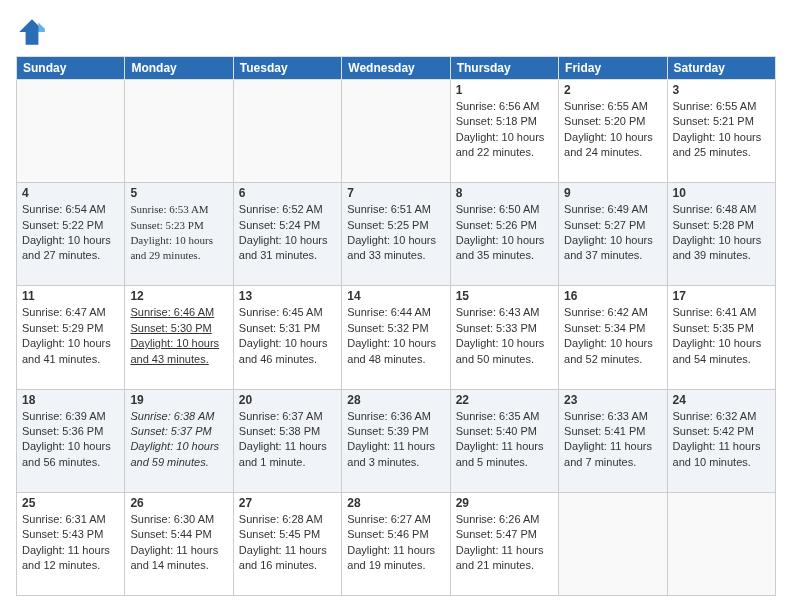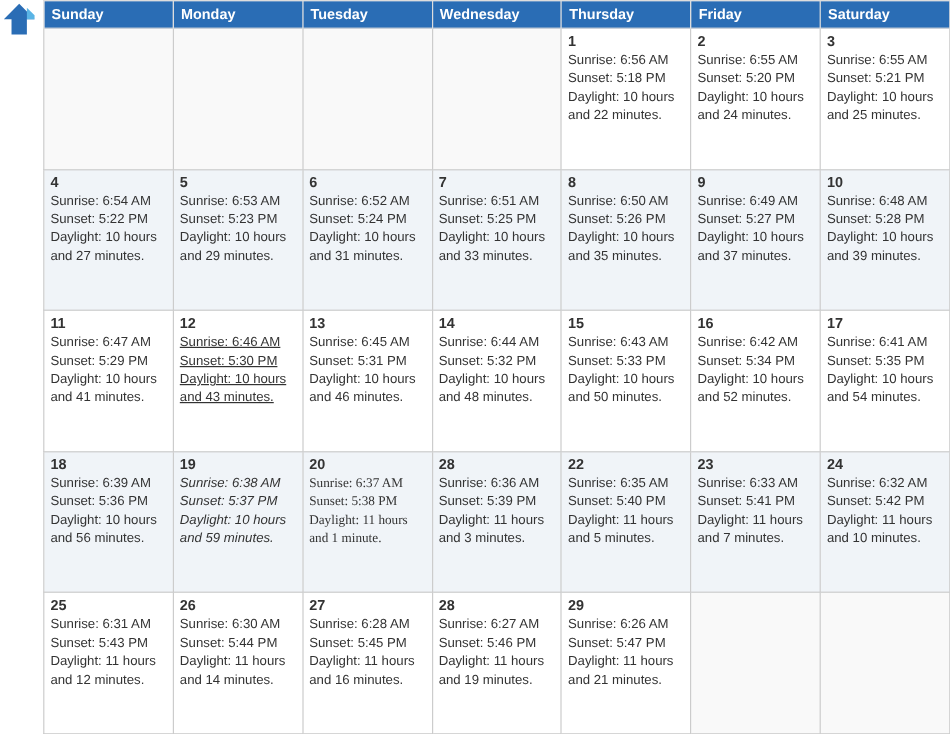--- a/index.html
+++ b/index.html
@@ -6,22 +6,23 @@
     body {
       font-family: Arial, sans-serif;
       background: #fff;
       width: 792px;
       height: 612px;
       overflow: hidden;
     }
     .page {
       width: 792px;
       height: 612px;
+      padding: 16px;
       display: flex;
-      flex-direction: row;
+      flex-direction: column;
     }
     .header {
       display: flex;
       justify-content: space-between;
       align-items: flex-start;
       margin-bottom: 8px;
     }
     .logo {
       display: flex;
       align-items: center;
@@ -165,21 +166,21 @@
         <tr class="row-shaded">
           <td>
             <span class="day-num">4</span>
             <div class="day-info" style="white-space: pre-line;">Sunrise: 6:54 AM
 Sunset: 5:22 PM
 Daylight: 10 hours
 and 27 minutes.</div>
           </td>
           <td>
             <span class="day-num">5</span>
-            <div class="day-info" style="white-space: pre-line;">Sunrise: 6:53 AM
+            <div class="day-info" style="white-space: pre-line; font-family: Liberation Serif, serif;">Sunrise: 6:53 AM
 Sunset: 5:23 PM
 Daylight: 10 hours
 and 29 minutes.</div>
           </td>
           <td>
             <span class="day-num">6</span>
             <div class="day-info" style="white-space: pre-line;">Sunrise: 6:52 AM
 Sunset: 5:24 PM
 Daylight: 10 hours
 and 31 minutes.</div>
@@ -274,21 +275,21 @@
           </td>
           <td>
             <span class="day-num">19</span>
             <div class="day-info" style="white-space: pre-line; font-style: italic;">Sunrise: 6:38 AM
 Sunset: 5:37 PM
 Daylight: 10 hours
 and 59 minutes.</div>
           </td>
           <td>
             <span class="day-num">20</span>
-            <div class="day-info" style="white-space: pre-line; font-family: Liberation Serif, serif;">Sunrise: 6:37 AM
+            <div class="day-info" style="white-space: pre-line;">Sunrise: 6:37 AM
 Sunset: 5:38 PM
 Daylight: 11 hours
 and 1 minute.</div>
           </td>
           <td>
             <span class="day-num">28</span>
             <div class="day-info" style="white-space: pre-line;">Sunrise: 6:36 AM
 Sunset: 5:39 PM
 Daylight: 11 hours
 and 3 minutes.</div>

